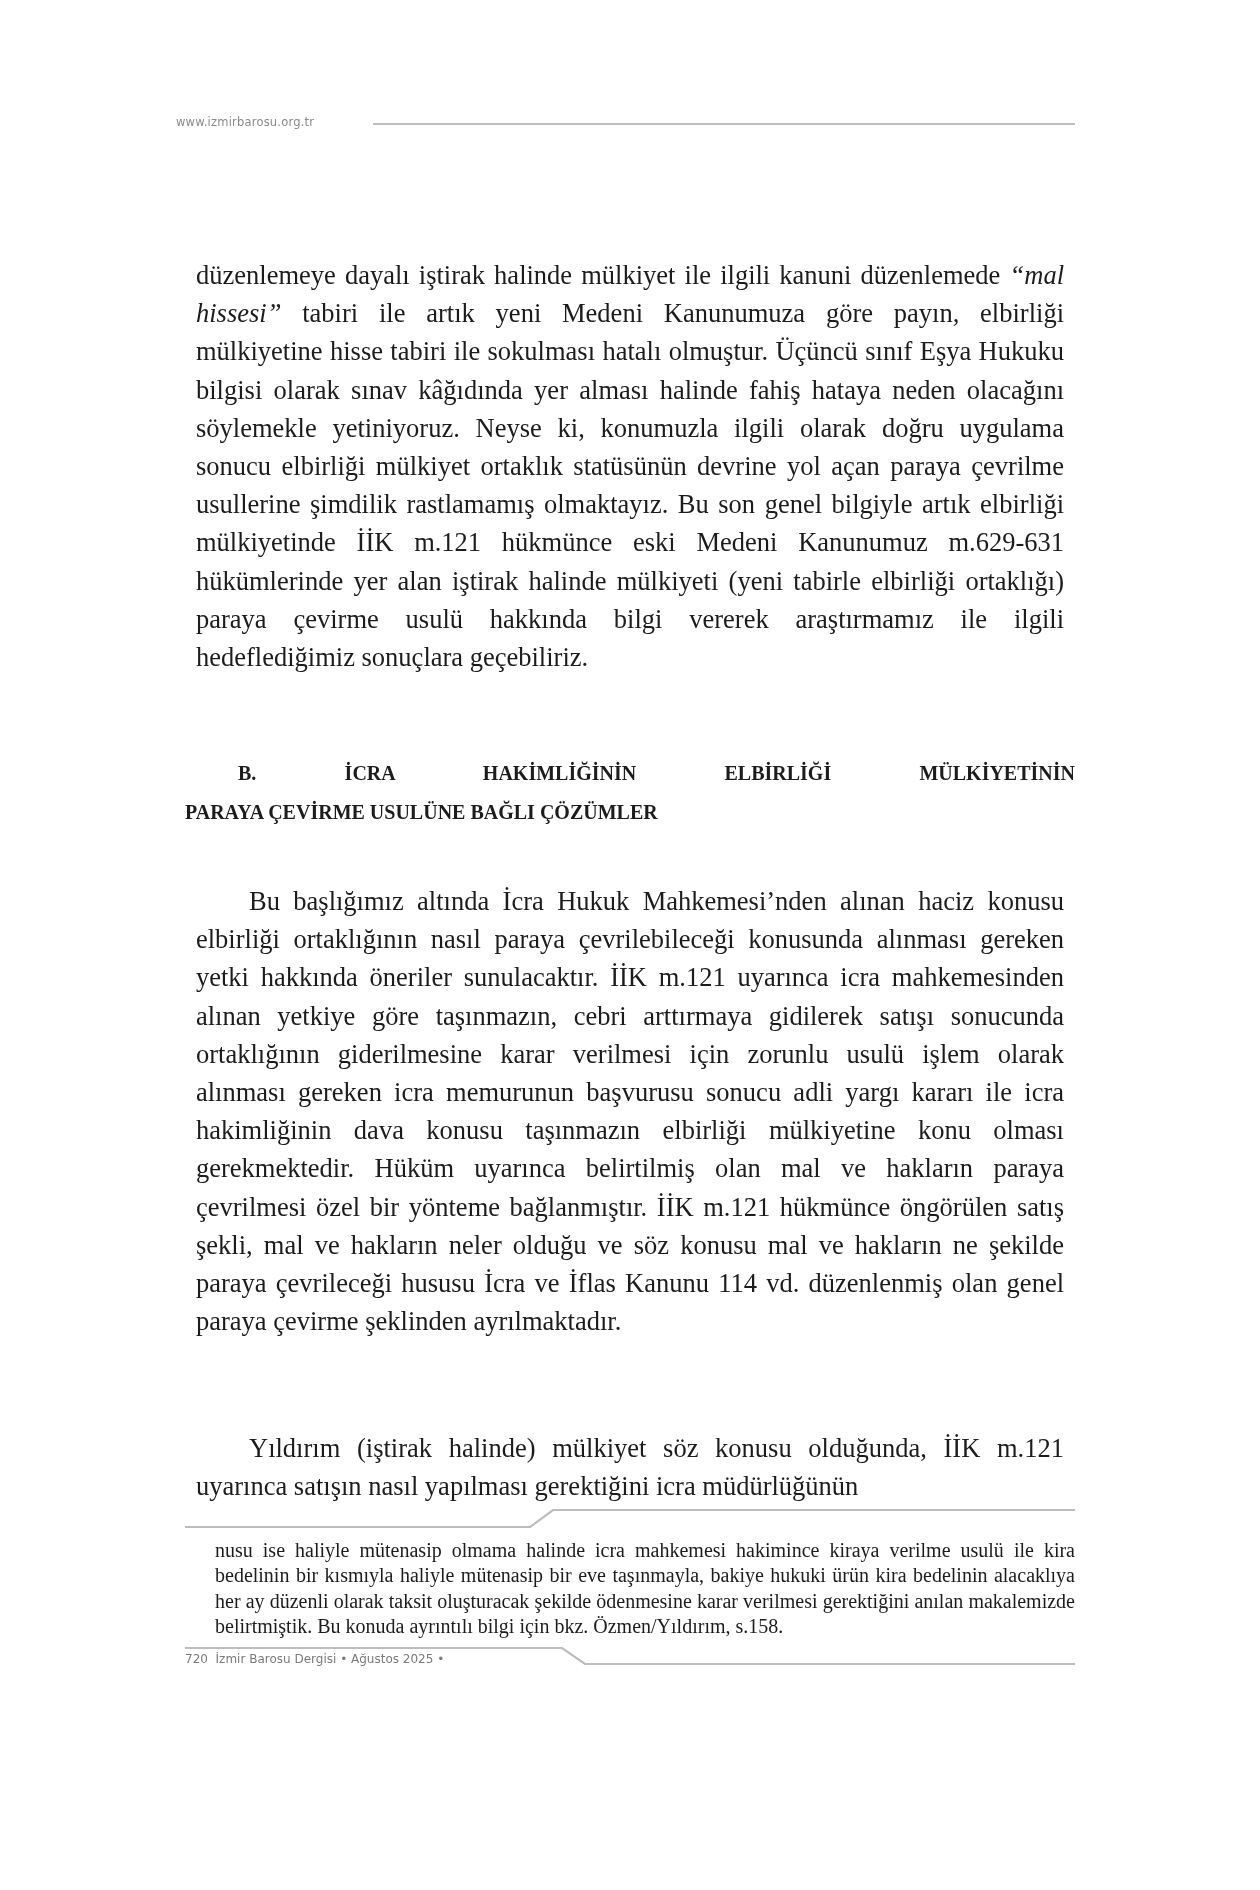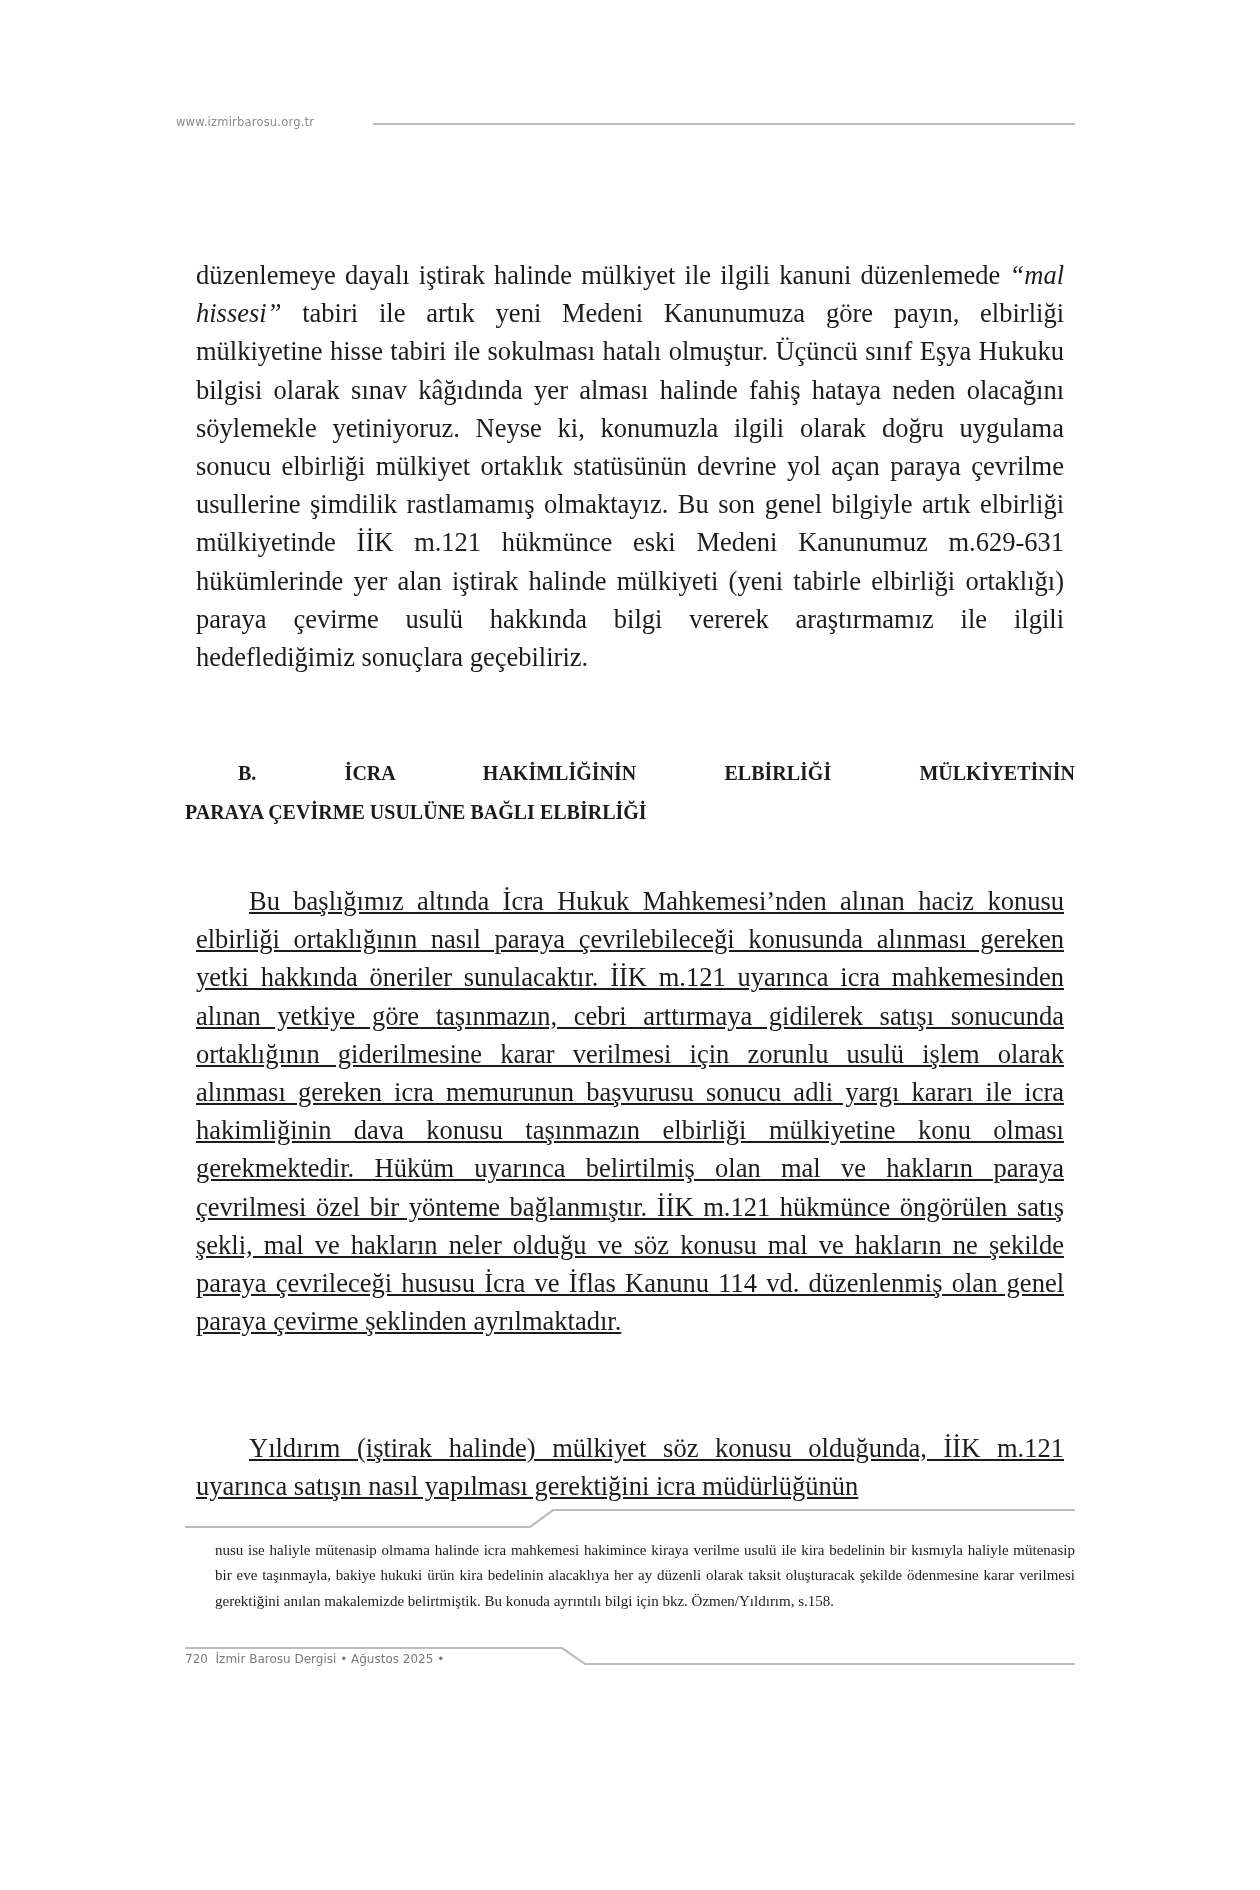--- a/index.html
+++ b/index.html
@@ -11,32 +11,32 @@
   }
   .header-rule {
     position:absolute; left:373px; top:123px; width:702px; height:2px; background:#bdbdbd;
   }
   .body-text {
     position:absolute; left:185px; width:890px;
     font-family:"Liberation Serif", "DejaVu Serif", serif; font-size:26.5px;
     line-height:38.2px; color:#1c1c1c; text-align:justify;
   }
   .body-text p { margin:11px; }
-  .indent { text-indent:53px;text-decoration:underline; }
+  .indent { text-indent:53px; }
   .heading {
     position:absolute; left:185px; width:890px; top:754px;
     font-family:"Liberation Serif", "DejaVu Serif", serif; font-size:20px; font-weight:bold;
     line-height:39px; color:#1c1c1c; text-align:justify;
   }
   .heading .l1 { display:block; padding-left:53px; text-align-last:justify; }
   em { font-style:italic; }
   svg.rule { position:absolute; left:0; top:0; }
   .footnote {
     position:absolute; left:215px; width:860px; top:1538px;
-    font-family:"Liberation Serif", "DejaVu Serif", serif; font-size:15px;
+    font-family:"Liberation Serif", "DejaVu Serif", serif; font-size:20px;
     line-height:25.3px; color:#1c1c1c; text-align:justify;
   }
   .footer {
     position:absolute; left:185px; top:1652px;
     font-family:"DejaVu Sans", sans-serif; font-size:12px; color:#7a7a7a;
   }
 </style>
 </head>
 <body>
 
@@ -44,21 +44,21 @@
 <div class="header-rule"></div>
 
 <div class="body-text" style="top:245px;">
   <p>
     <span>düzenlemeye dayalı iştirak halinde mülkiyet ile ilgili kanuni düzenlemede </span><em>“mal hissesi”</em><span> tabiri ile artık yeni Medeni Kanunumuza göre payın, elbirliği mülkiyetine hisse tabiri ile sokulması hatalı olmuştur. Üçüncü sınıf Eşya Hukuku bilgisi olarak sınav kâğıdında yer alması halinde fahiş hataya neden olacağını söylemekle yetiniyoruz. Neyse ki, konumuzla ilgili olarak doğru uygulama sonucu elbirliği mülkiyet ortaklık statüsünün devrine yol açan paraya çevrilme usullerine şimdilik rastlamamış olmaktayız. Bu son genel bilgiyle artık elbirliği mülkiyetinde İİK m.121 hükmünce eski Medeni Kanunumuz m.629-631 hükümlerinde yer alan iştirak halinde mülkiyeti (yeni tabirle elbirliği ortaklığı) paraya çevirme usulü hakkında bilgi vererek araştırmamız ile ilgili hedeflediğimiz sonuçlara geçebiliriz.</span>
   </p>
 </div>
 
 <div class="heading">
   <span class="l1">B. İCRA HAKİMLİĞİNİN ELBİRLİĞİ MÜLKİYETİNİN</span>
-  <span>PARAYA ÇEVİRME USULÜNE BAĞLI ELBİRLİĞİ</span>
+  <span>PARAYA ÇEVİRME USULÜNE BAĞLI ÇÖZÜMLER</span>
 </div>
 
 <div class="body-text" style="top:871px;">
   <p class="indent">Bu başlığımız altında İcra Hukuk Mahkemesi’nden alınan haciz konusu elbirliği ortaklığının nasıl paraya çevrilebileceği konusunda alınması gereken yetki hakkında öneriler sunulacaktır. İİK m.121 uyarınca icra mahkemesinden alınan yetkiye göre taşınmazın, cebri arttırmaya gidilerek satışı sonucunda ortaklığının giderilmesine karar verilmesi için zorunlu usulü işlem olarak alınması gereken icra memurunun başvurusu sonucu adli yargı kararı ile icra hakimliğinin dava konusu taşınmazın elbirliği mülkiyetine konu olması gerekmektedir. Hüküm uyarınca belirtilmiş olan mal ve hakların paraya çevrilmesi özel bir yönteme bağlanmıştır. İİK m.121 hükmünce öngörülen satış şekli, mal ve hakların neler olduğu ve söz konusu mal ve hakların ne şekilde paraya çevrileceği hususu İcra ve İflas Kanunu 114 vd. düzenlenmiş olan genel paraya çevirme şeklinden ayrılmaktadır.</p>
 </div>
 
 <div class="body-text" style="top:1418px;">
   <p class="indent">Yıldırım (iştirak halinde) mülkiyet söz konusu olduğunda, İİK m.121 uyarınca satışın nasıl yapılması gerektiğini icra müdürlüğünün</p>
 </div>
 

